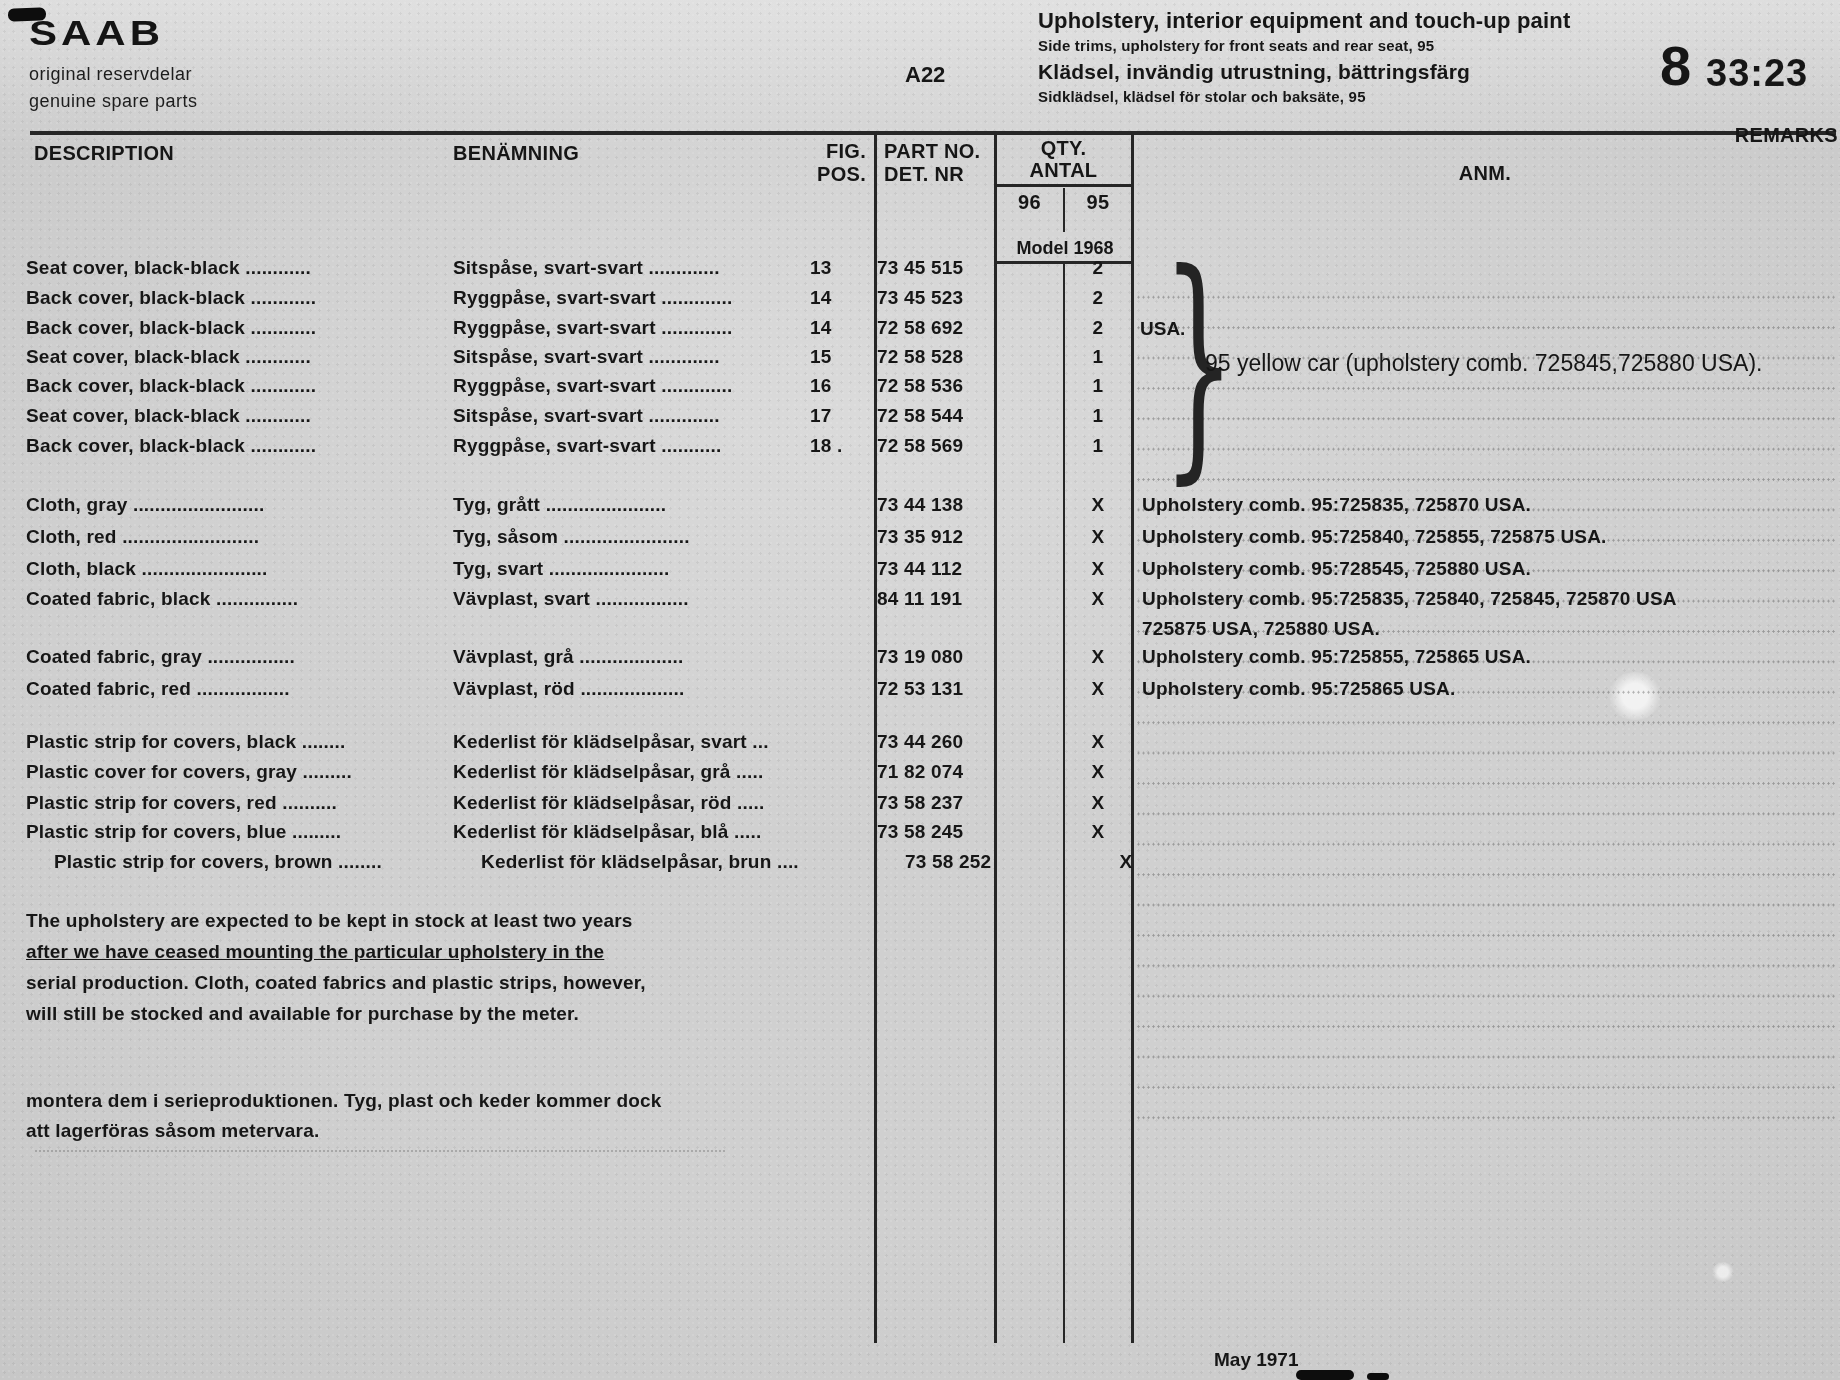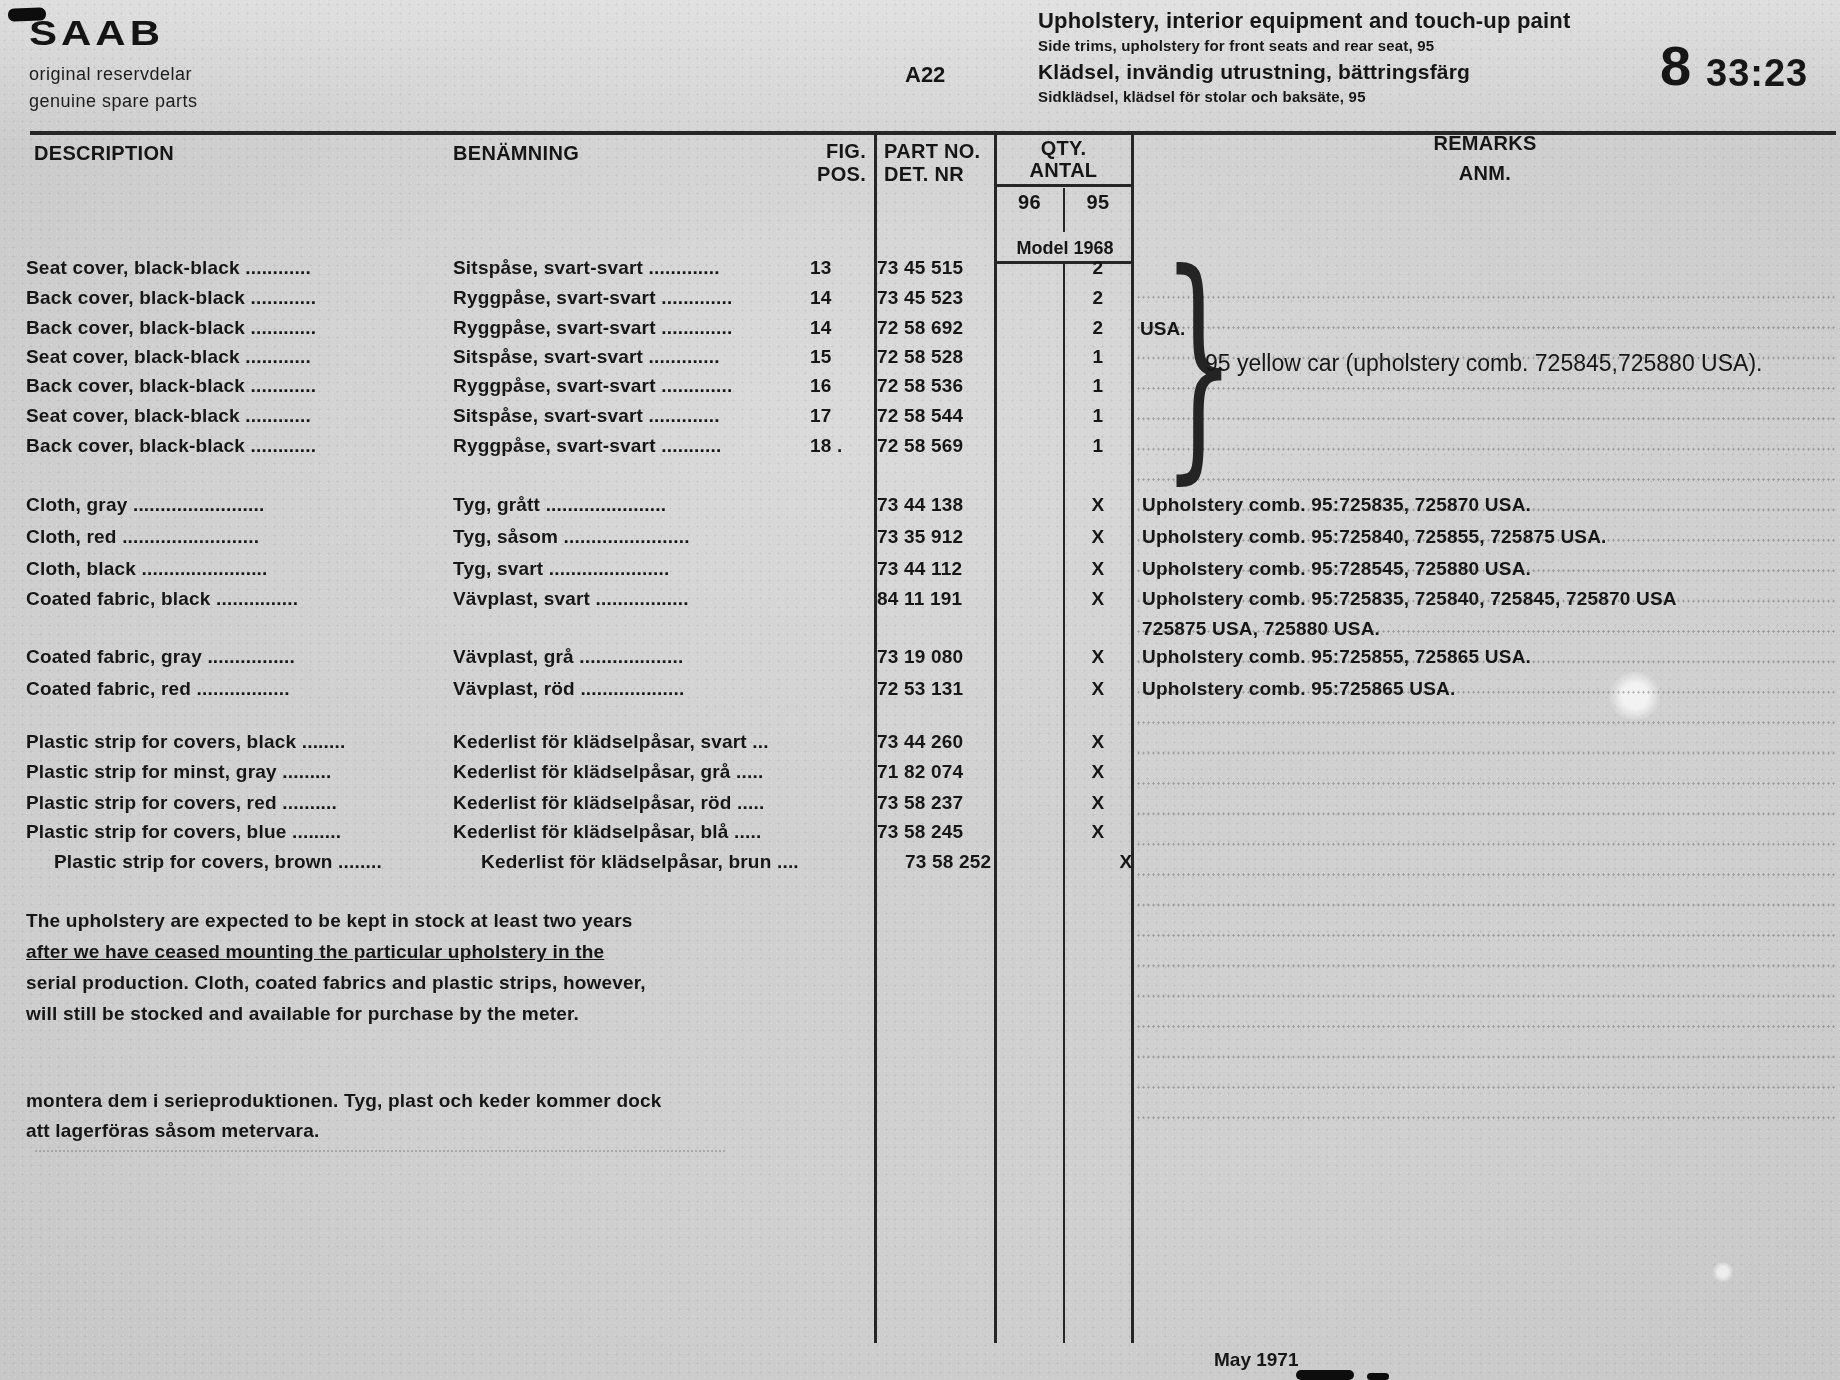--- a/index.html
+++ b/index.html
@@ -94,21 +94,21 @@
   <div class="abs hdr" style="left:453px;top:142px;">BENÄMNING</div>
   <div class="abs hdr rt" style="left:800px;top:140px;width:66px;">FIG.</div>
   <div class="abs hdr rt" style="left:800px;top:163px;width:66px;">POS.</div>
   <div class="abs hdr" style="left:884px;top:140px;">PART NO.</div>
   <div class="abs hdr" style="left:884px;top:163px;">DET. NR</div>
   <div class="abs hdr ctr" style="left:995px;top:137px;width:137px;">QTY.</div>
   <div class="abs hdr ctr" style="left:995px;top:159px;width:137px;">ANTAL</div>
   <div class="abs hdr ctr" style="left:995px;top:191px;width:69px;">96</div>
   <div class="abs hdr ctr" style="left:1064px;top:191px;width:68px;">95</div>
   <div class="abs model ctr" style="left:990px;top:238px;width:150px;">Model 1968</div>
-  <div class="abs hdr ctr" style="left:1132px;top:132px;width:706px;">REMARKS</div>
+  <div class="abs hdr ctr" style="left:1132px;top:124px;width:706px;text-align:right;">REMARKS</div>
   <div class="abs hdr ctr" style="left:1132px;top:162px;width:706px;">ANM.</div>
 
   <div class="abs" style="left:1140px;top:318px;font-size:19px;font-weight:bold;">USA.</div>
   <div class="abs brace" style="left:1162px;top:252px;">}</div>
   <div class="abs" style="left:1205px;top:350px;font-size:23px;font-weight:normal;">95 yellow car (upholstery comb. 725845,725880 USA).</div>
 
   <div class="row" style="top:257px;">
       <span class="c cd">Seat cover, black-black ............</span>
       <span class="c cb">Sitspåse, svart-svart .............</span>
       <span class="c cf">13</span>
@@ -211,21 +211,21 @@
       <span class="c cr">Upholstery comb. 95:725865 USA.</span>
     </div>
 
   <div class="row" style="top:731px;">
       <span class="c cd">Plastic strip for covers, black ........</span>
       <span class="c cb">Kederlist för klädselpåsar, svart ...</span>
       <span class="c cp">73 44 260</span>
       <span class="c cq">X</span>
     </div>
   <div class="row" style="top:761px;">
-      <span class="c cd">Plastic strip for minst, gray .........</span>
+      <span class="c cd">Plastic cover for covers, gray .........</span>
       <span class="c cb">Kederlist för klädselpåsar, grå .....</span>
       <span class="c cp">71 82 074</span>
       <span class="c cq">X</span>
     </div>
   <div class="row" style="top:792px;">
       <span class="c cd">Plastic strip for covers, red ..........</span>
       <span class="c cb">Kederlist för klädselpåsar, röd .....</span>
       <span class="c cp">73 58 237</span>
       <span class="c cq">X</span>
     </div>

